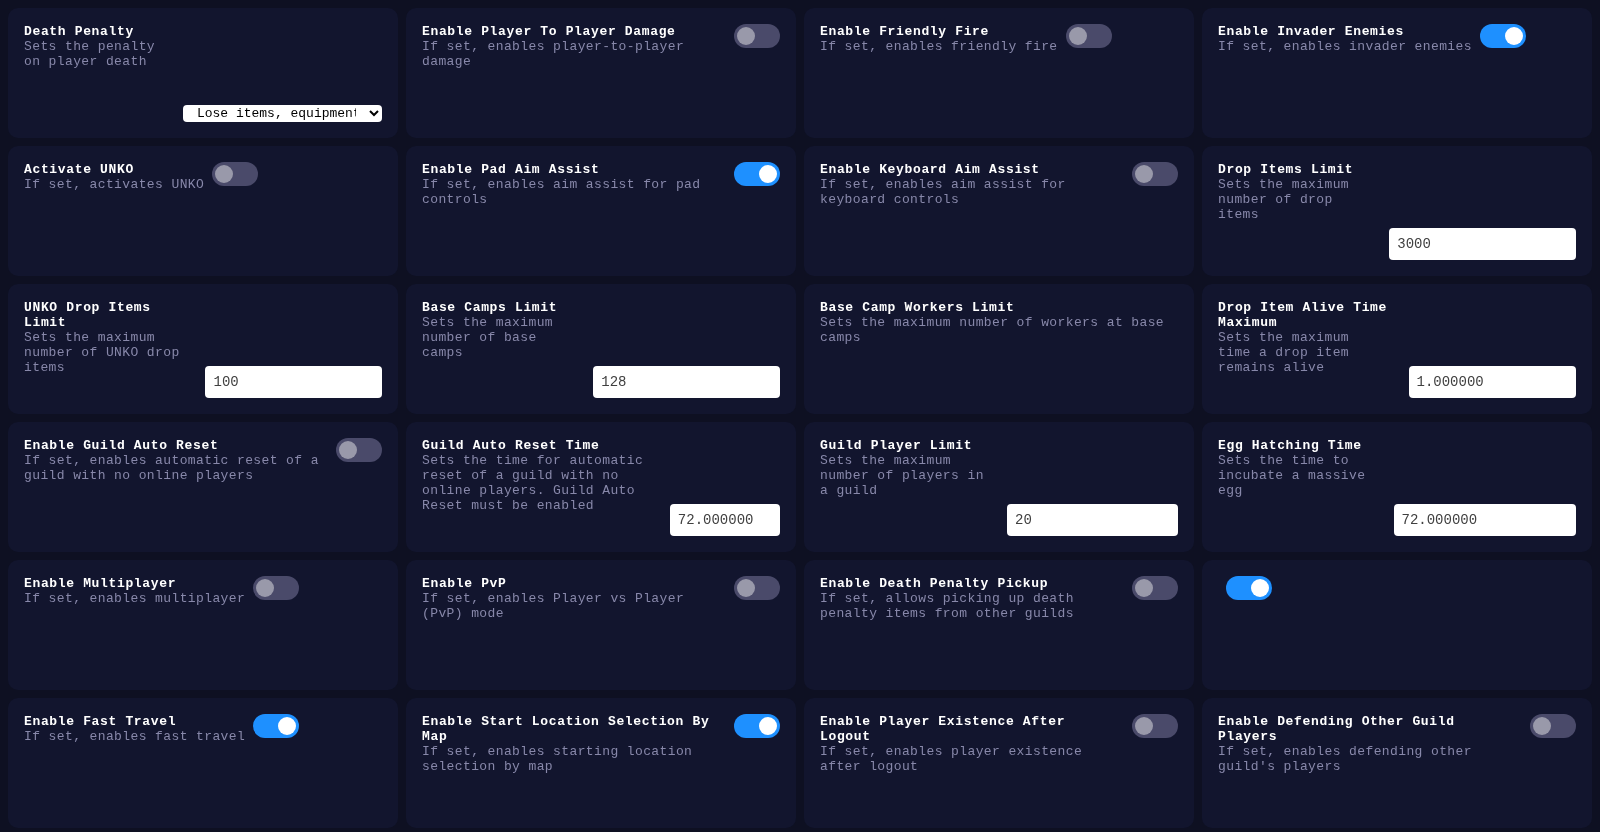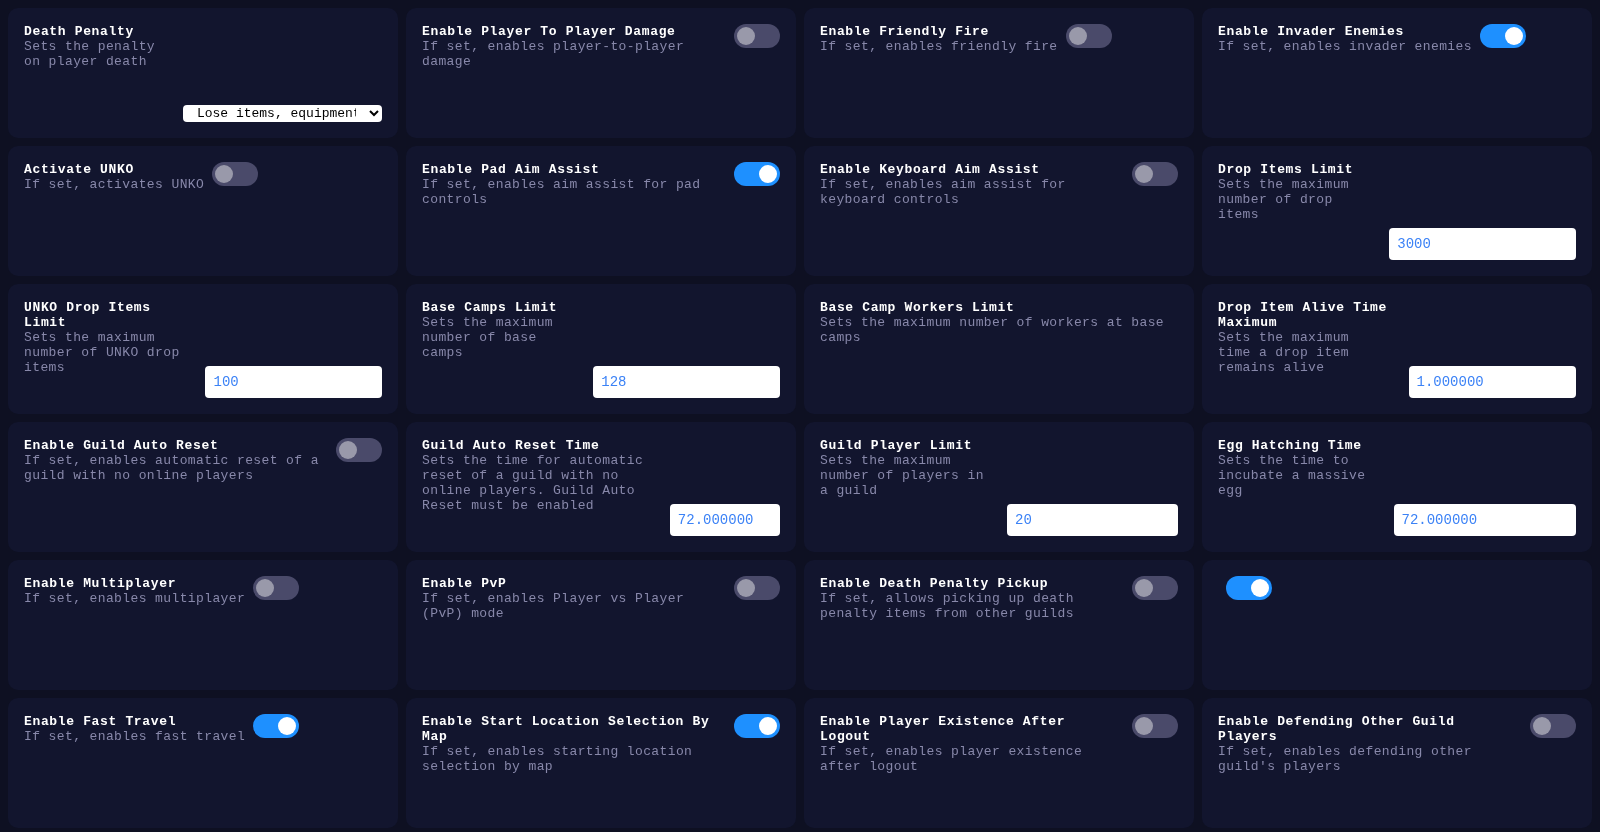--- a/index.html
+++ b/index.html
@@ -37,21 +37,21 @@
     }
     .card-desc {
       font-size: 13px;
       color: #8888aa;
       letter-spacing: 0.03em;
       margin-top: 0;
     }
     .card-input {
       width: 100%;
       background: #ffffff;
-      color: #3b82f6;
+      color: #404040;
       border: none;
       border-radius: 4px;
       padding: 8px 8px;
       font-size: 14px;
       font-family: 'Courier New', Courier, monospace;
       margin-top: auto;
     }
     .card-select {
       width: 100%;
       background: #ffffff;

